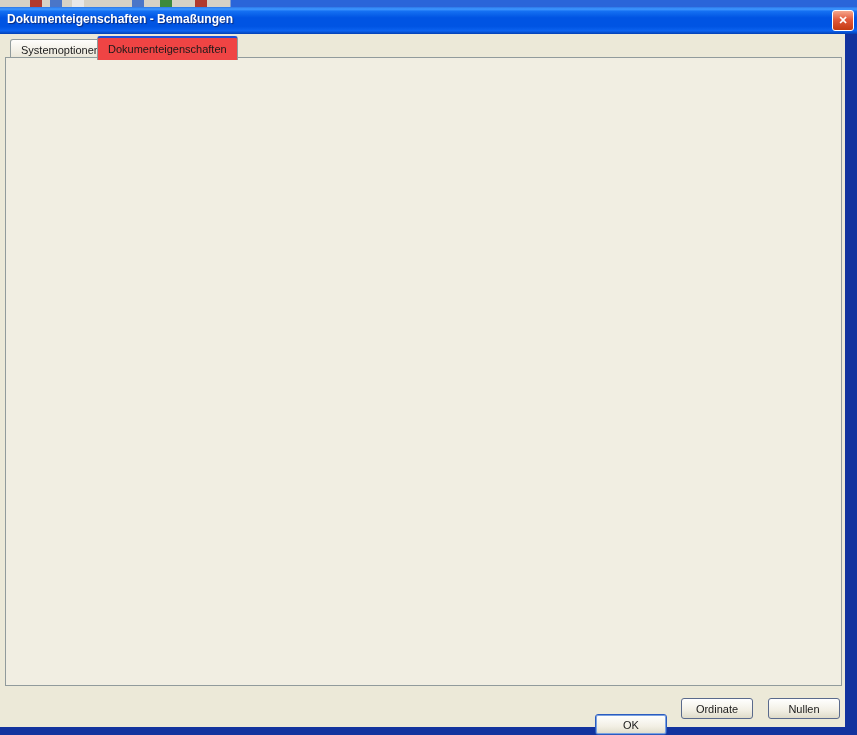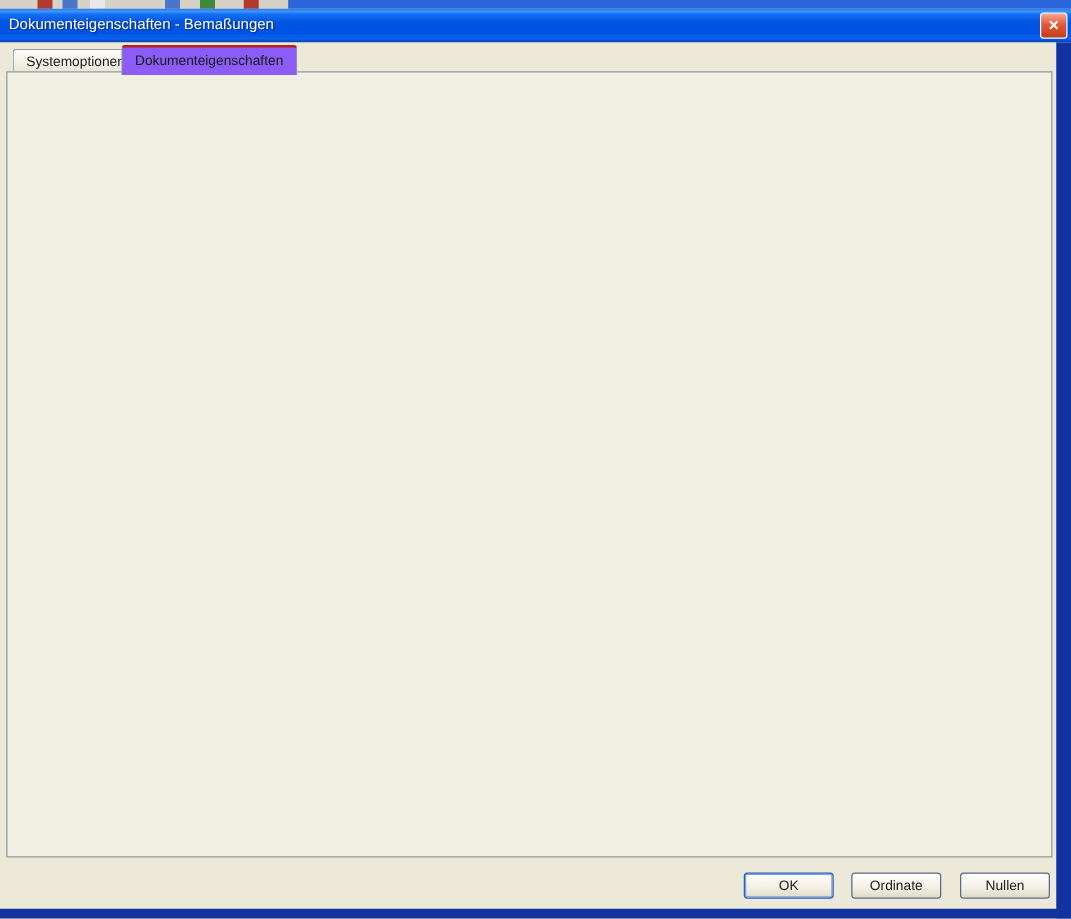--- a/index.html
+++ b/index.html
@@ -8,35 +8,35 @@
     background:#ece9d8;}
   .abs{position:absolute;}
 
   
   #sliver{left:0;top:0;width:857px;height:7px;background:linear-gradient(90deg,#d6d2c6 0,#d6d2c6 230px,#2a65d9 231px,#2a65d9 100%);}
   .slv{position:absolute;top:0;height:7px;width:12px;}
 
   
   #titlebar{left:0;top:7px;width:857px;height:27px;
     background:linear-gradient(180deg,#2b77e8 0%,#3e97ff 8%,#1470f2 16%,#0054e3 40%,#0054e3 72%,#0c63f0 88%,#0340b4 100%);}
-  #title-text{position:absolute;left:7px;top:5px;color:#fff;font-weight:normal;font-size:12px;text-shadow:1px 1px 1px #0a2a7a;}
+  #title-text{position:absolute;left:7px;top:5px;color:#fff;font-weight:bold;font-size:12px;text-shadow:1px 1px 1px #0a2a7a;}
   #close-btn{position:absolute;right:3px;top:3px;width:20px;height:19px;border:1px solid #fff;border-radius:3px;
     background:linear-gradient(180deg,#f6a78c,#e25a3c 45%,#c33a12);color:#fff;font-weight:bold;font-size:11px;
     display:flex;align-items:center;justify-content:center;cursor:default;}
 
   
   #dlg-body{left:0;top:34px;width:845px;height:693px;background:#ece9d8;}
   #strip-right{left:845px;top:34px;width:12px;height:701px;background:#12339e;}
   #strip-bottom{left:0;top:727px;width:857px;height:8px;background:#12339e;}
 
   
   .tab{position:absolute;border:1px solid #919b9c;border-bottom:none;border-radius:3px 3px 0 0;
     display:flex;align-items:center;justify-content:center;padding:0 10px;cursor:default;}
   #tab-system{left:10px;top:39px;height:19px;background:linear-gradient(#fefdfb,#e8e4d4);z-index:1;}
-  #tab-document{left:97px;top:36px;height:22px;background:#8b5cf6;z-index:3;border-top:2px solid #b91c1c;}
+  #tab-document{left:97px;top:36px;height:22px;background:#ef4444;z-index:3;border-top:2px solid #1d4ed8;}
 
   #panel{left:5px;top:57px;width:835px;height:627px;background:#f1eee2;border:1px solid #919b9c;z-index:2;}
 
   
   #tree{left:12px;top:66px;width:163px;height:613px;background:#fff;border:1px solid #828f9a;padding-top:2px;box-sizing:border-box;}
   .trow{height:16px;display:flex;align-items:center;white-space:nowrap;cursor:default;}
   .exp{width:9px;height:9px;border:1px solid #7e8a93;background:#fff;font-size:9px;line-height:7px;text-align:center;
     color:#444;box-sizing:border-box;margin-left:6px;flex:0 0 auto;}
   .tlabel{margin-left:4px;}
   .lvl0 .tlabel{margin-left:4px;}
@@ -62,21 +62,21 @@
   .combo.disabled .cbtn{background:linear-gradient(#f2f1ec,#d9d6c8);border-color:#cfccbc;}
   .combo.disabled .chev{border-top-color:#9b9888;}
 
   .cb{position:absolute;width:13px;height:13px;background:#fff;border:1px solid #7c95ad;box-sizing:border-box;}
   .cb.checked::after{content:"✓";position:absolute;left:0px;top:-3px;color:#2ba12b;font-weight:bold;font-size:13px;}
   .radio{position:absolute;width:13px;height:13px;border-radius:50%;background:#fff;border:1px solid #7c95ad;box-sizing:border-box;}
   .radio.sel::after{content:"";position:absolute;inset:2px;border-radius:50%;background:radial-gradient(circle at 35% 35%,#9ce29c,#2f9e2f);}
 
   .btn{position:absolute;border:1px solid #5a6a8c;border-radius:3px;background:linear-gradient(180deg,#ffffff,#f2efe4 60%,#dfdbc9);
     font-family:"Liberation Sans",sans-serif;font-size:11px;display:flex;align-items:center;justify-content:center;cursor:default;box-sizing:border-box;}
-  .btn.default{border:1px solid #2a5bbf;box-shadow:0 0 0 1px #7aa1e0 inset;}
+  .btn.default{border:1px solid #2a5bbf;box-shadow:0 0 0 1px #7aa1e0 inset;margin-top:16px;}
 
   
   .fbtn{position:absolute;width:25px;height:24px;border:1px solid #9a998a;border-radius:3px;
     background:linear-gradient(#fdfdfa,#ecead9);display:flex;align-items:center;justify-content:center;
     font-size:8px;color:#333;box-sizing:border-box;}
   .fbtn.sel{background:#c5c2e0;border-color:#6a68a0;}
   .frac-v{display:flex;flex-direction:column;align-items:center;line-height:6px;font-size:7px;}
   .frac-v .bar{width:10px;height:1px;background:#333;margin:1px 0;}
   .fbtn sup{font-size:7px;} .fbtn sub{font-size:7px;}
 

